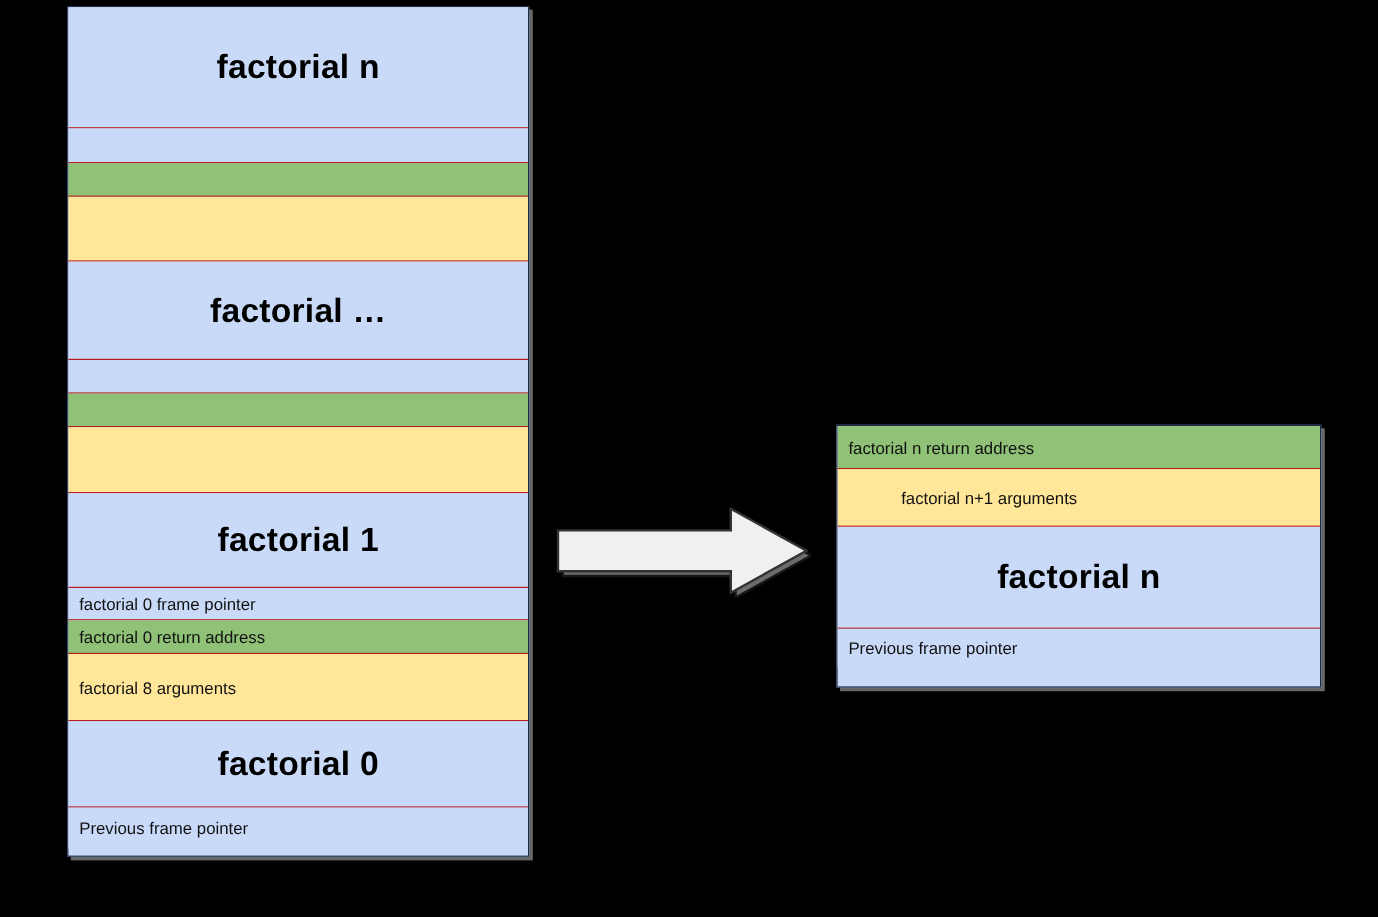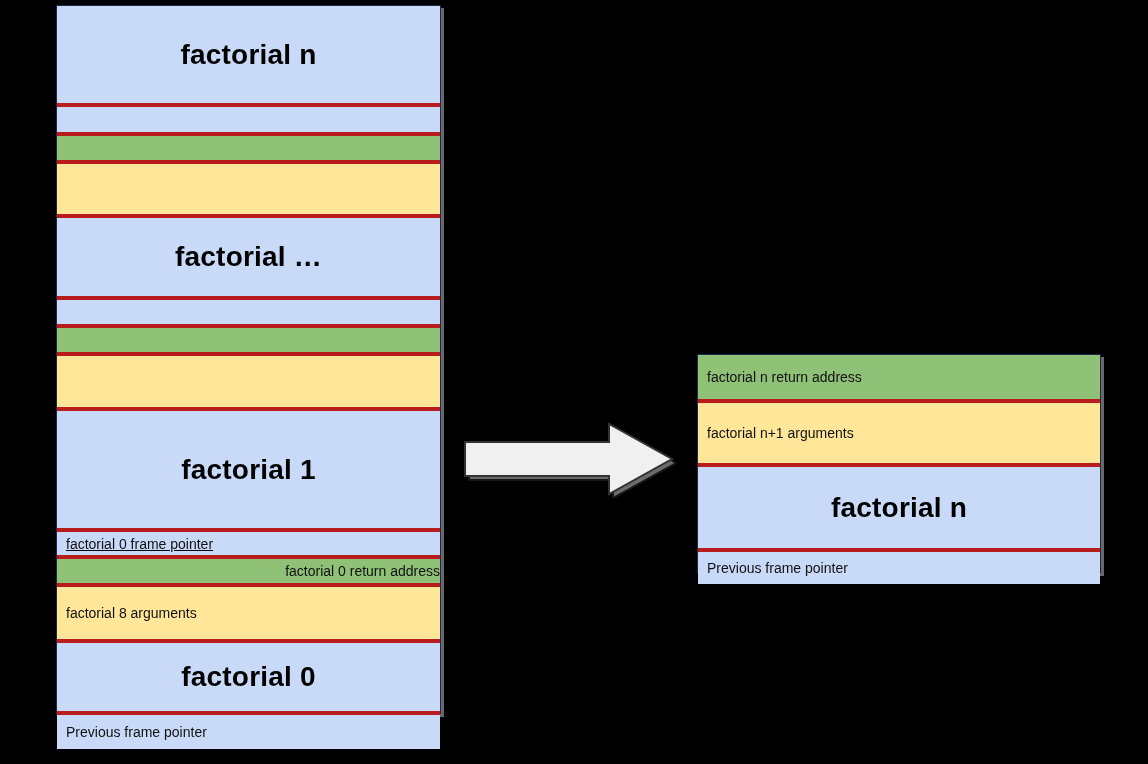--- a/index.html
+++ b/index.html
@@ -34,21 +34,21 @@
   #frame-detail-right {
     left: 697px;
     top: 354px;
     width: 404px;
     height: 219px;
   }
 
   
   .row {
     box-sizing: border-box;
-    border-bottom: 4px solid #b91c1c;
+    border-bottom: 1px solid #b91c1c;
     display: flex;
     align-items: center;
     overflow: hidden;
     width: 100%;
   }
   .row:last-child {
     border-bottom: none;
   }
 
   .row.blue   { background: #c9daf8; }
@@ -98,27 +98,27 @@
     </div>
     <div class="row blue blank" style="height: 29px;"></div>
     <div class="row green blank" style="height: 28px;"></div>
     <div class="row yellow blank" style="height: 54px;"></div>
     <div class="row blue title" style="height: 82px;">
       <span class="label">factorial …</span>
     </div>
     <div class="row blue blank" style="height: 28px;"></div>
     <div class="row green blank" style="height: 28px;"></div>
     <div class="row yellow blank" style="height: 55px;"></div>
-    <div class="row blue title" style="height: 121px;">
+    <div class="row blue title" style="height: 79px;">
       <span class="label">factorial 1</span>
     </div>
-    <div class="row blue small" style="height: 27px; text-decoration: underline;">
+    <div class="row blue small" style="height: 27px;">
       <span class="label">factorial 0 frame pointer</span>
     </div>
-    <div class="row green small" style="height: 28px; justify-content: flex-end;">
+    <div class="row green small" style="height: 28px;">
       <span class="label">factorial 0 return address</span>
     </div>
     <div class="row yellow small" style="height: 56px;">
       <span class="label">factorial 8 arguments</span>
     </div>
     <div class="row blue title" style="height: 72px;">
       <span class="label">factorial 0</span>
     </div>
     <div class="row blue small" style="height: 34px;">
       <span class="label">Previous frame pointer</span>
@@ -126,24 +126,24 @@
   </div>
 
 <div id="transition-arrow">
   <svg width="215" height="78" viewBox="0 0 215 78">
     <polygon points="4,22 148,22 148,4 211,39 148,74 148,56 4,56" fill="#f0f0f0" stroke="#333333" stroke-width="2" transform="translate(4,4)" opacity="0.45"></polygon>
     <polygon points="4,22 148,22 148,4 211,39 148,74 148,56 4,56" fill="#f0f0f0" stroke="#333333" stroke-width="2"></polygon>
   </svg>
 </div>
 
 <div id="frame-detail-right" class="stack">
-    <div class="row green small" style="height: 48px;">
+    <div class="row green small" style="height: 36px;">
       <span class="label">factorial n return address</span>
     </div>
-    <div class="row yellow small" style="height: 64px;">
+    <div class="row yellow small" style="height: 48px; padding-left: 44px;">
       <span class="label">factorial n+1 arguments</span>
     </div>
     <div class="row blue title" style="height: 85px;">
       <span class="label">factorial n</span>
     </div>
     <div class="row blue small" style="height: 32px;">
       <span class="label">Previous frame pointer</span>
     </div>
   </div>
 

